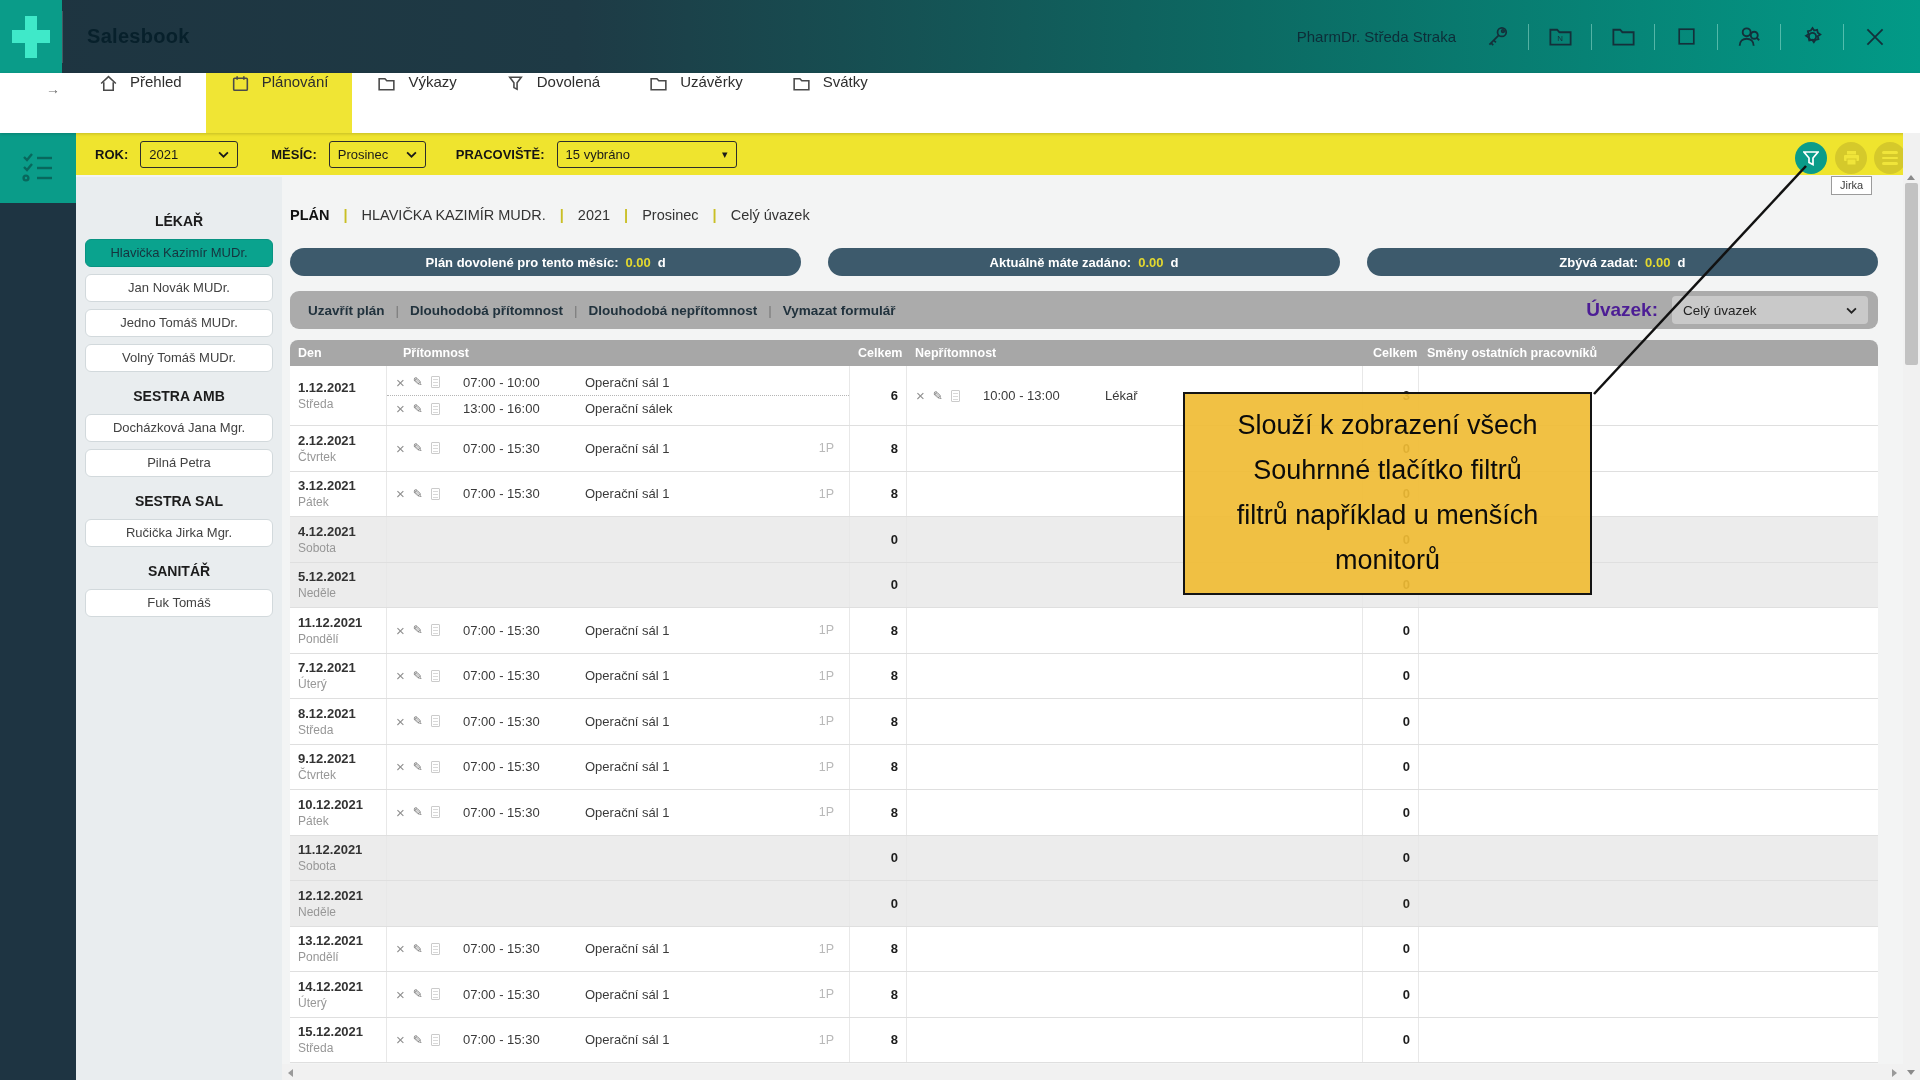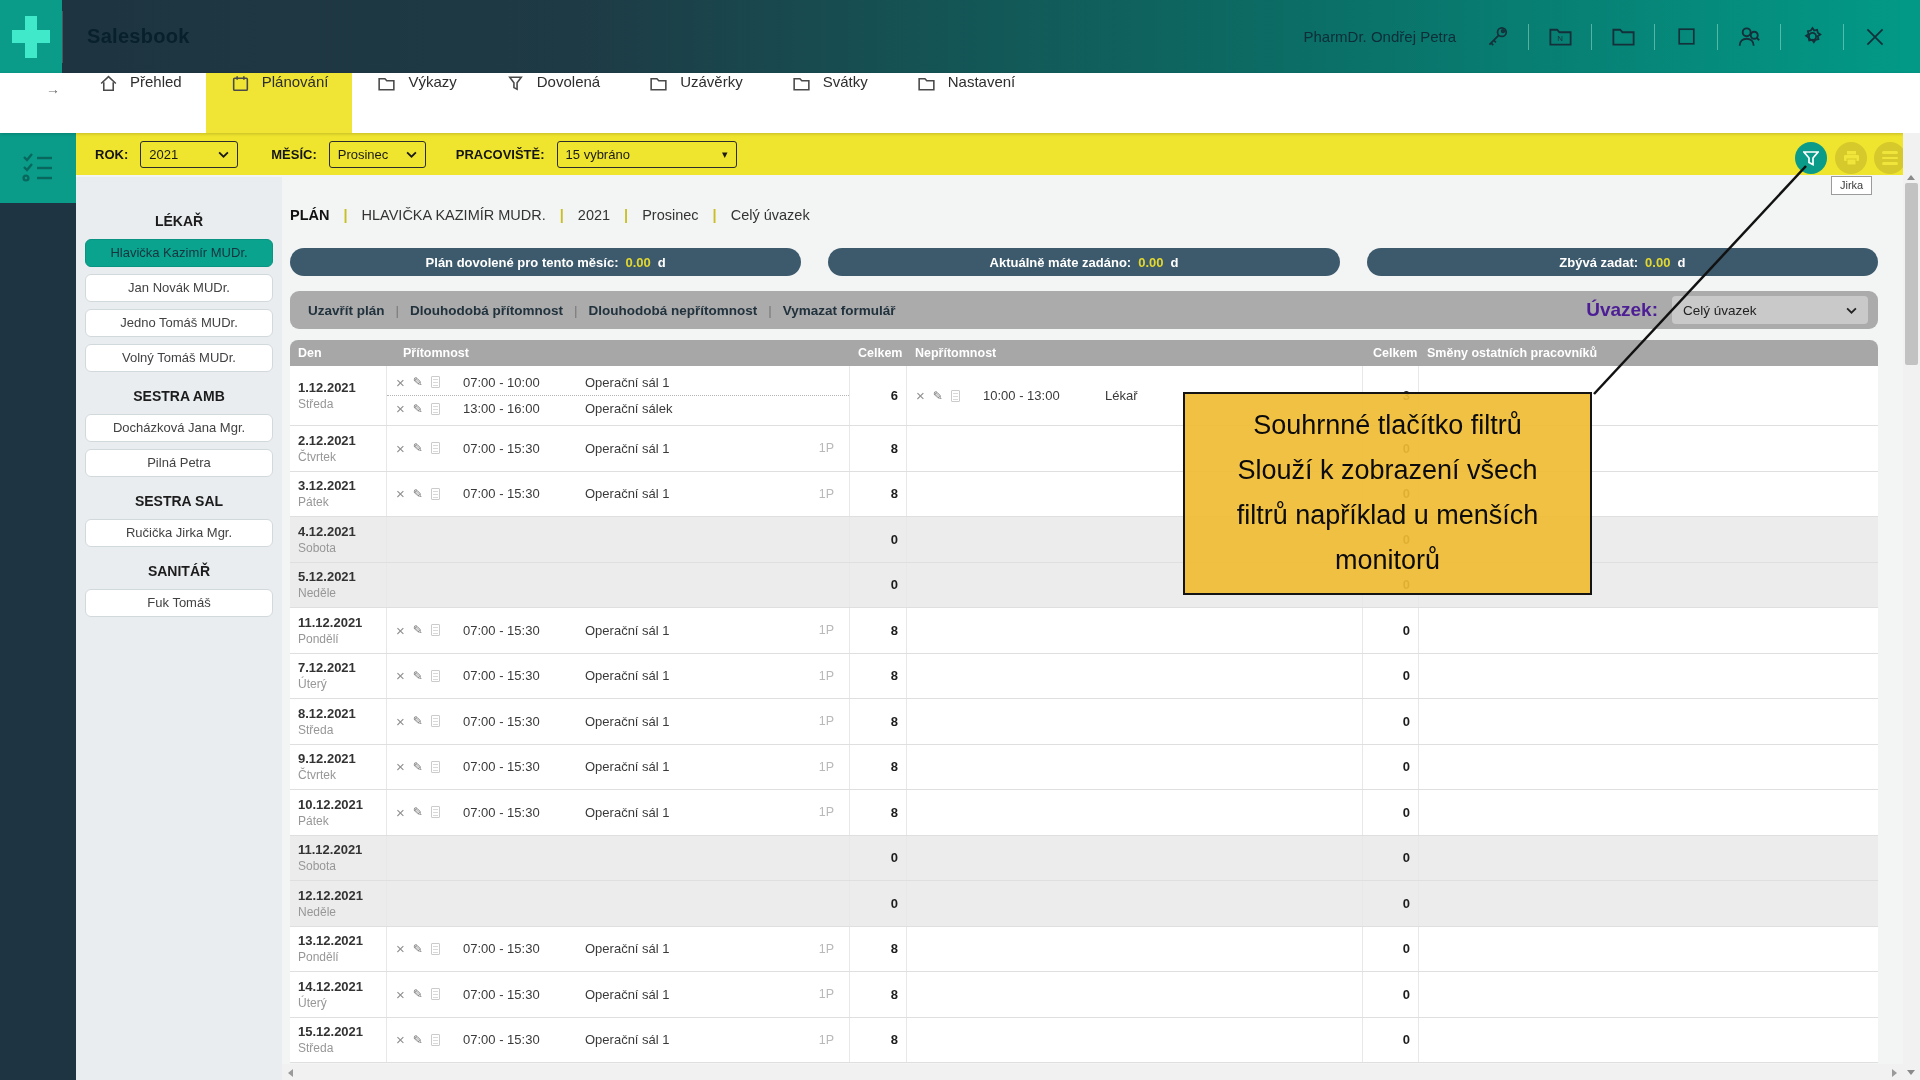--- a/index.html
+++ b/index.html
@@ -128,21 +128,21 @@
 
   <header class="topbar">
     <div class="logo">
       <svg width="38" height="42" viewBox="0 0 38 42">
         <path d="M13 0 h12 v14 h13 v13 h-13 v15 h-12 v-15 H0 V14 h13 Z" fill="#3fe9c9"></path>
       </svg>
     </div>
     <div class="logo-divider"></div>
     <div class="app-title">Salesbook</div>
     <div class="top-right">
-      <span class="user-name">PharmDr. Ondřej Petra</span>
+      <span class="user-name">PharmDr. Středa Straka</span>
       <span class="hicon">
         <svg width="26" height="26" viewBox="0 0 24 24">
             <circle cx="16.5" cy="7.5" r="4"></circle>
             <circle cx="17.5" cy="6.5" r="1.2"></circle>
             <path d="M13.5 10.5 L5 19 M6.5 17.5 l2 2 M9 15 l2 2"></path>
           </svg>
       </span>
       <span class="hsep"></span>
       <span class="hicon">
         <svg width="27" height="27" viewBox="0 0 24 24">
@@ -221,26 +221,20 @@
           <svg width="21" height="21" viewBox="0 0 20 20">
             <path d="M3 5.5 h5.5 l1.8 1.9 H17 V16 H3 Z"></path>
           </svg>
           <span class="tab-label">Uzávěrky</span>
         </div>
         <div class="tab">
           <svg width="21" height="21" viewBox="0 0 20 20">
             <path d="M3 5.5 h5.5 l1.8 1.9 H17 V16 H3 Z"></path>
           </svg>
           <span class="tab-label">Svátky</span>
-        </div>
-        <div class="tab">
-          <svg width="21" height="21" viewBox="0 0 20 20">
-            <path d="M3 5.5 h5.5 l1.8 1.9 H17 V16 H3 Z"></path>
-          </svg>
-          <span class="tab-label">Nastavení</span>
         </div>
       </div>
   </nav>
 
   <div class="filterbar">
     <div class="fgroup" style="margin-left:19px;">
       <span class="flabel">ROK:</span>
       <div class="fselect" style="width:98px;">
         <span>2021</span>
         <svg class="chev" width="11" height="7" viewBox="0 0 10 6">
@@ -684,22 +678,22 @@
     </div>
   </main>
 
   <div class="vscroll">
     <span class="varrow-up"></span>
     <div class="vthumb"></div>
     <span class="varrow-down"></span>
   </div>
 
   <div class="callout" id="callout">
+      <div class="co-line">Slouží k zobrazení všech</div>
       <div class="co-line">Souhrnné tlačítko filtrů</div>
-      <div class="co-line">Slouží k zobrazení všech</div>
       <div class="co-line">filtrů například u menších</div>
       <div class="co-line">monitorů</div>
     </div>
   <svg class="annot-svg">
     <line x1="1594" y1="394" x2="1806" y2="166" stroke="#111" stroke-width="2.5"></line>
   </svg>
 
 </div>
 
 </body></html>

